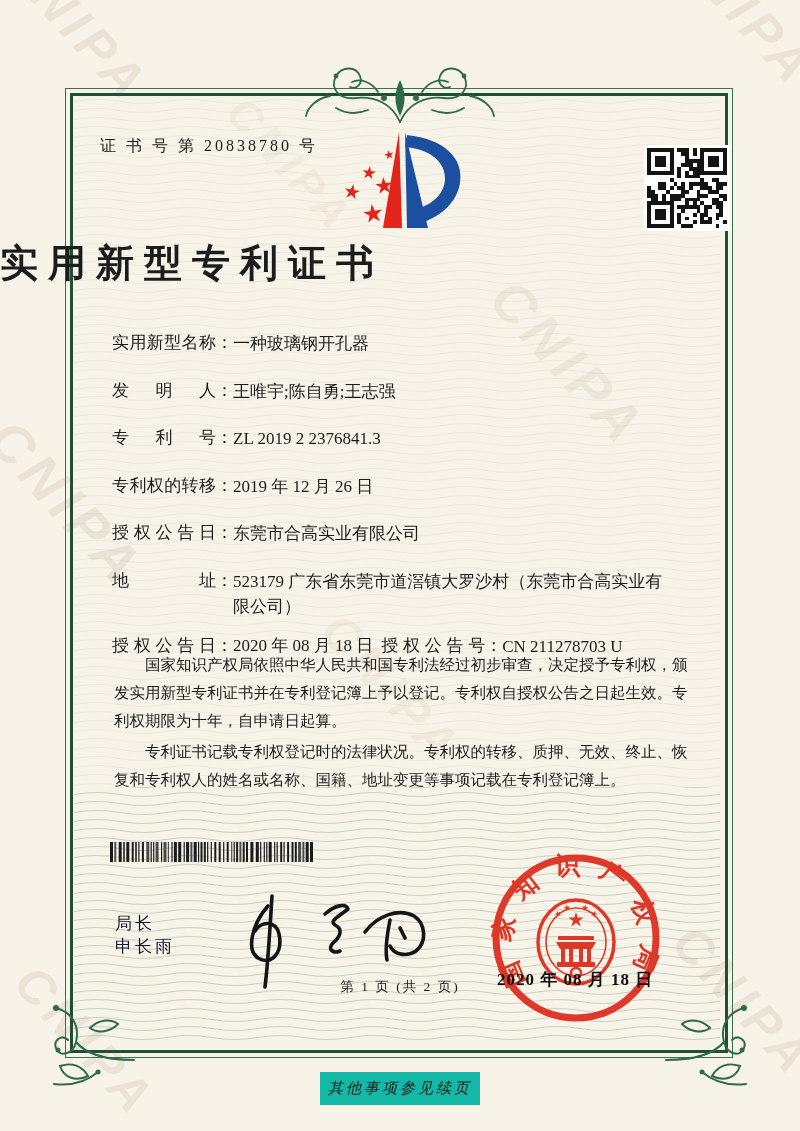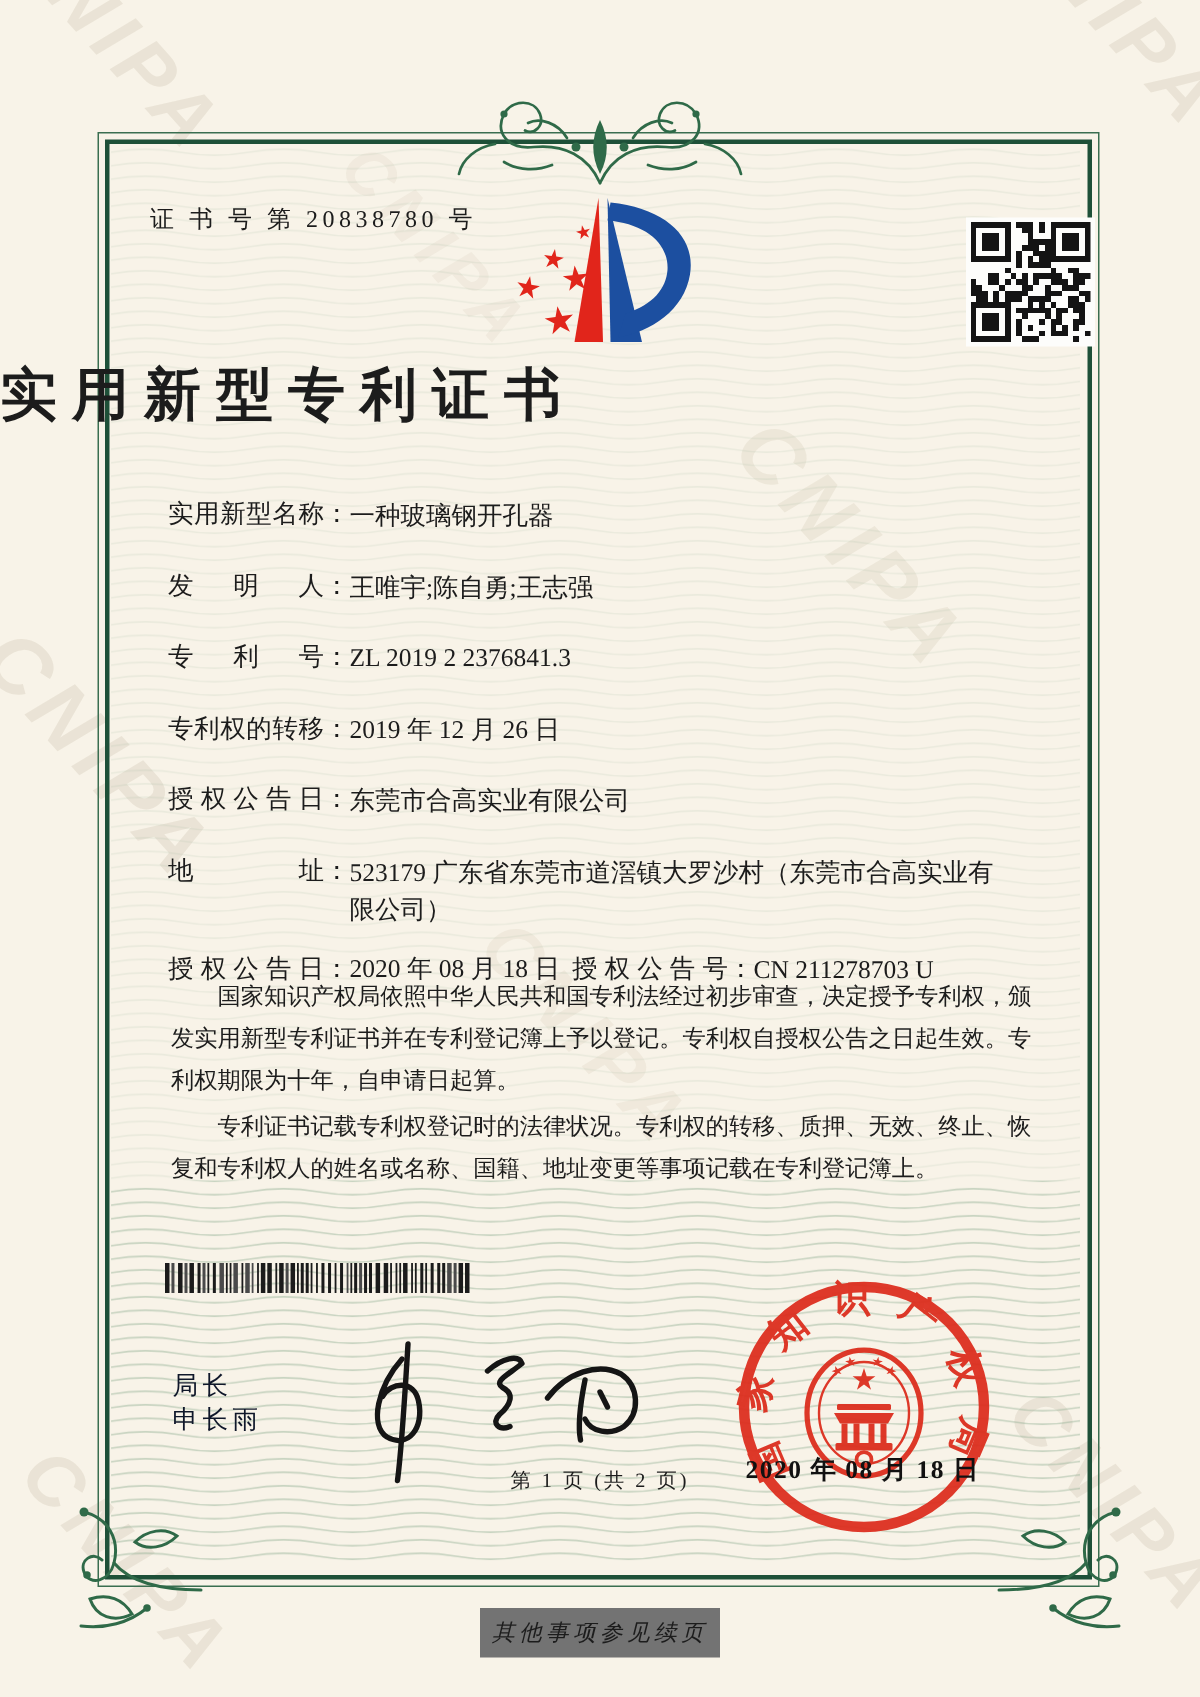--- a/index.html
+++ b/index.html
@@ -49,21 +49,21 @@
   .barcode{position:absolute;left:110px;top:842px;}
   .signer{position:absolute;left:115px;top:912px;font-family:"Liberation Sans","DejaVu Sans",sans-serif;font-size:17px;letter-spacing:3px;color:#0f172a;}
   .signer .name{}
   .signature{position:absolute;left:228px;top:890px;}
   .seal{position:absolute;left:488px;top:850px;}
   .seal-date{position:absolute;left:497px;top:968px;font-size:17px;font-weight:bold;letter-spacing:1px;color:#111;z-index:5;}
   
   .page-info{position:absolute;left:0;top:978px;width:800px;text-align:center;font-size:13.5px;letter-spacing:2px;}
   .continuation{
     position:absolute;left:50%;top:1072px;transform:translateX(-50%);
-    background:#737373;padding:7px 8px;font-size:15px;letter-spacing:3px;
+    background:#14b8a6;padding:7px 8px;font-size:15px;letter-spacing:3px;
     font-style:italic;
   }
   .ornament{position:absolute;}
 </style>
 </head>
 <body>
 
 <div class="page">
 
   <div class="wm" style="left:-18px;top:-6px;font-size:52px;">CNIPA</div>

